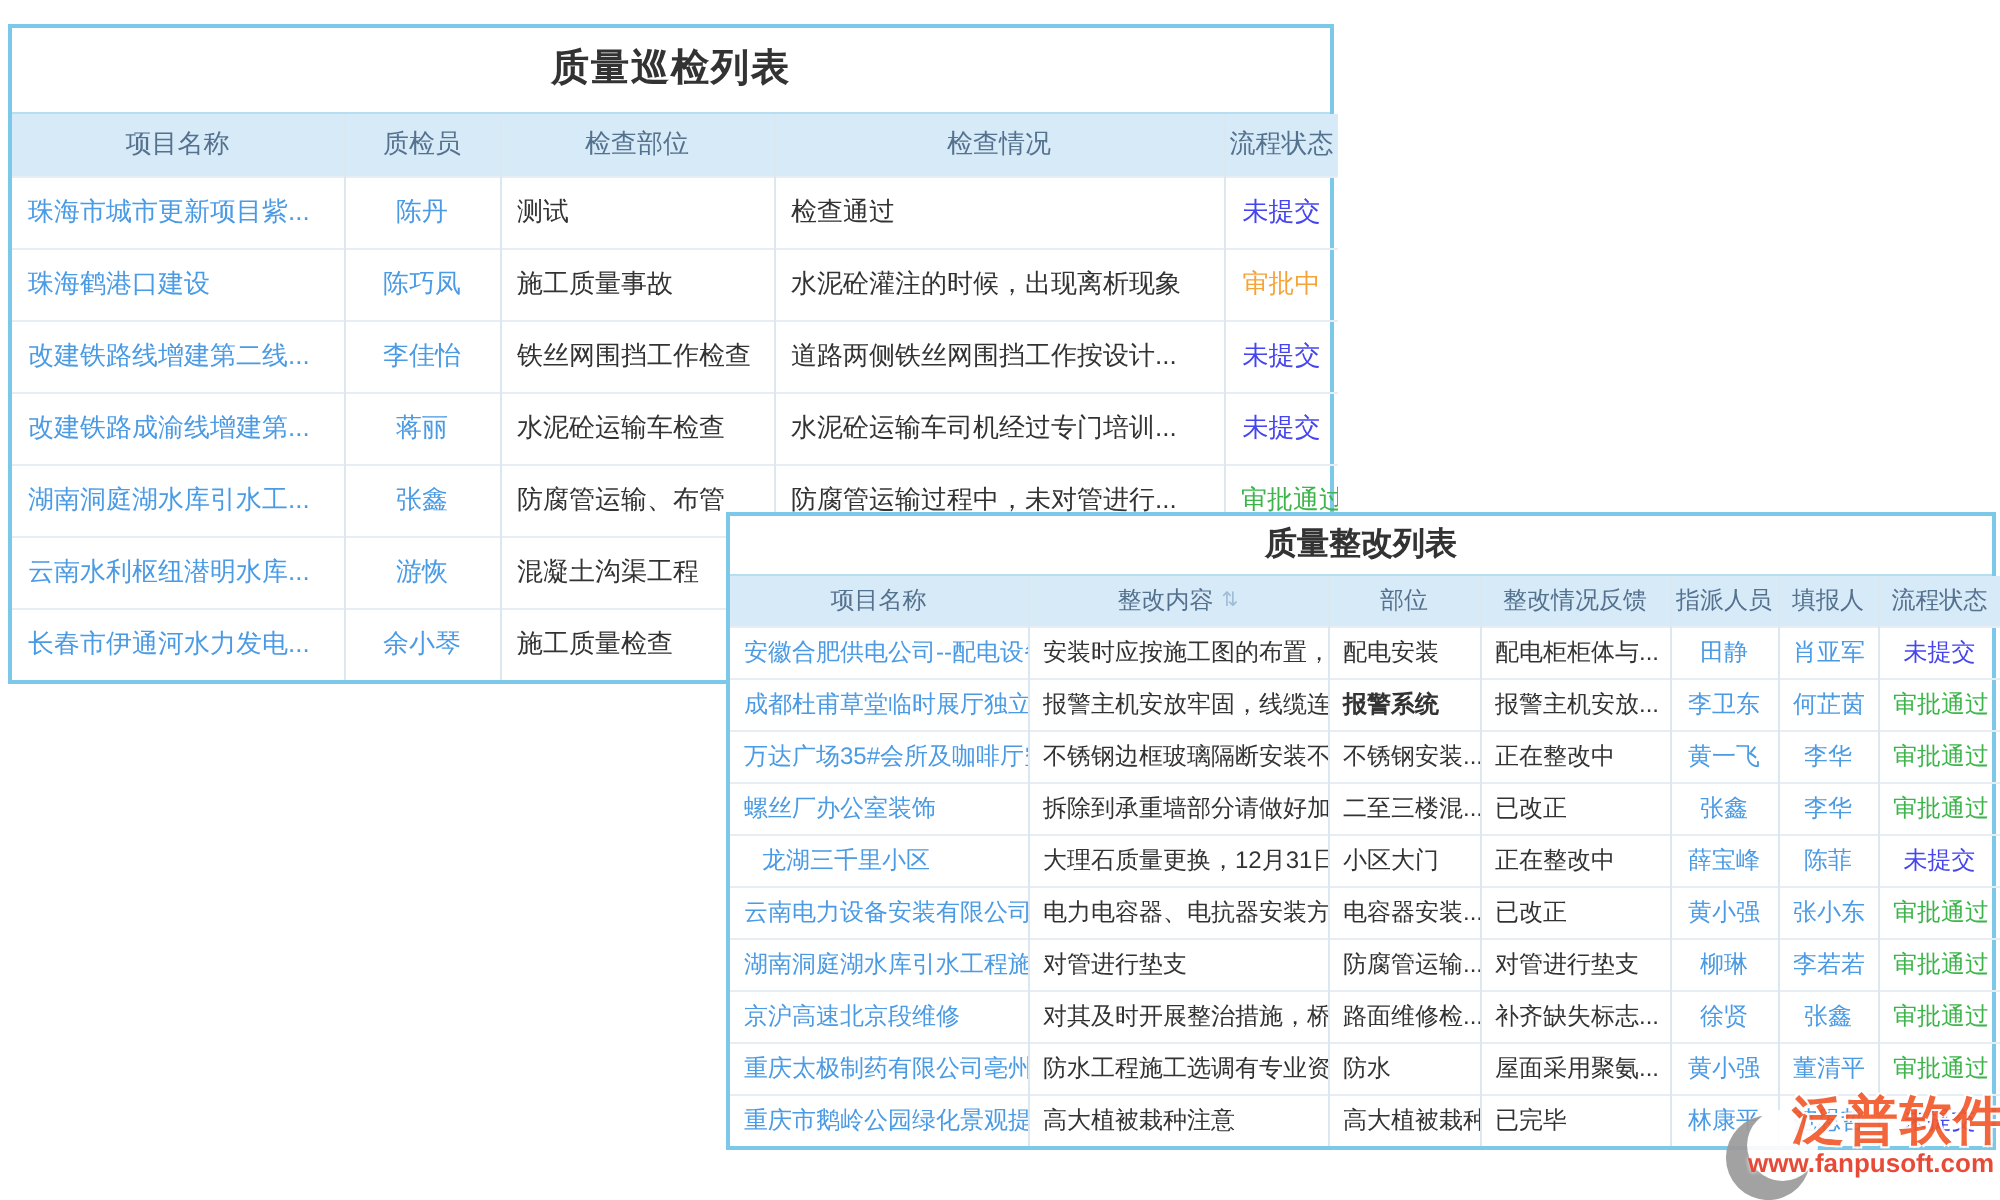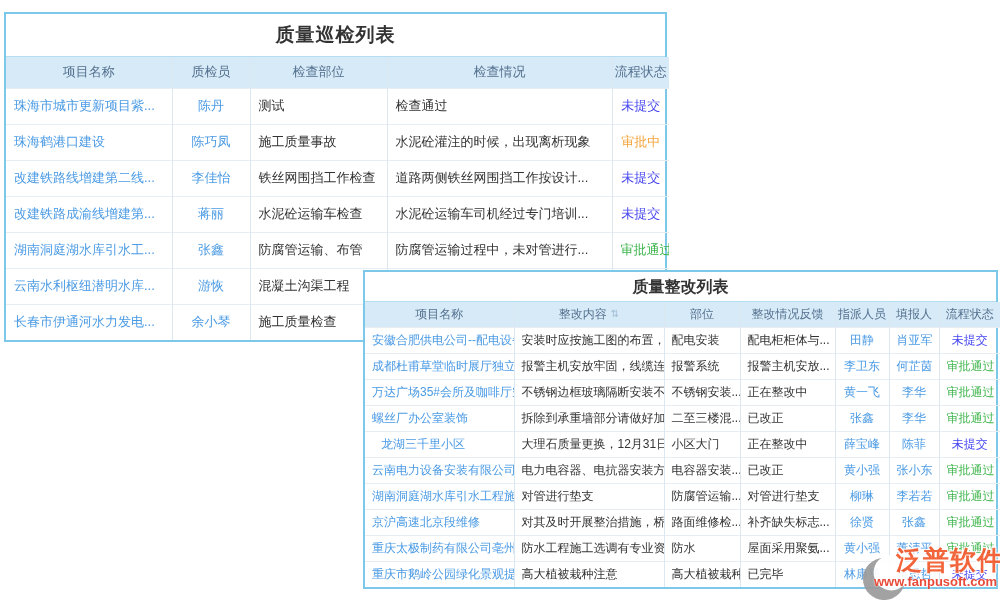--- a/index.html
+++ b/index.html
@@ -15,21 +15,21 @@
   tbody tr td{border-top:1px solid #e7edf3;color:#333;}
   td.link{color:#4a9ae4;}
   td.status{font-weight:normal;}
 
   
   .t1{left:4px;top:12px;width:663px;}
   .t1 .title{height:42px;line-height:42px;font-size:19px;letter-spacing:1px;}
   .t1 th{height:31px;font-size:13px;}
   .t1 td{height:36px;font-size:13px;padding:0 8px;}
   
-  .t2{left:363px;top:270px;width:635px;z-index:5;}
+  .t2{left:363px;top:256px;width:635px;z-index:5;}
   .t2 .title{height:29px;line-height:29px;font-size:16px;}
   .t2 th{height:25px;font-size:12px;}
   .t2 td{height:26px;font-size:12px;padding:0 7px;}
 
   .sort-ic{margin-left:4px;color:#9fbdd6;font-size:10px;vertical-align:1px;}
 
   
   .watermark{position:absolute;left:860px;top:541px;width:140px;height:56px;z-index:20;
              pointer-events:none;opacity:.92;}
   .wm-swoosh{position:absolute;left:2px;top:12px;width:48px;height:48px;}
@@ -146,21 +146,21 @@
             <td style="text-align: left;">安装时应按施工图的布置，将...</td>
             <td style="text-align: left;">配电安装</td>
             <td style="text-align: left;">配电柜柜体与...</td>
             <td class="link" style="text-align: center;">田静</td>
             <td class="link" style="text-align: center;">肖亚军</td>
             <td class="status" style="text-align: center; color: rgb(69, 69, 240);">未提交</td>
           </tr>
           <tr>
             <td class="link" style="text-align: left;">成都杜甫草堂临时展厅独立展...</td>
             <td style="text-align: left;">报警主机安放牢固，线缆连接...</td>
-            <td style="text-align: left;">报警系统</td>
+            <td style="text-align: left; font-weight: bold;">报警系统</td>
             <td style="text-align: left;">报警主机安放...</td>
             <td class="link" style="text-align: center;">李卫东</td>
             <td class="link" style="text-align: center;">何芷茵</td>
             <td class="status" style="text-align: center; color: rgb(60, 180, 74);">审批通过</td>
           </tr>
           <tr>
             <td class="link" style="text-align: left;">万达广场35#会所及咖啡厅空...</td>
             <td style="text-align: left;">不锈钢边框玻璃隔断安装不牢...</td>
             <td style="text-align: left;">不锈钢安装...</td>
             <td style="text-align: left;">正在整改中</td>

